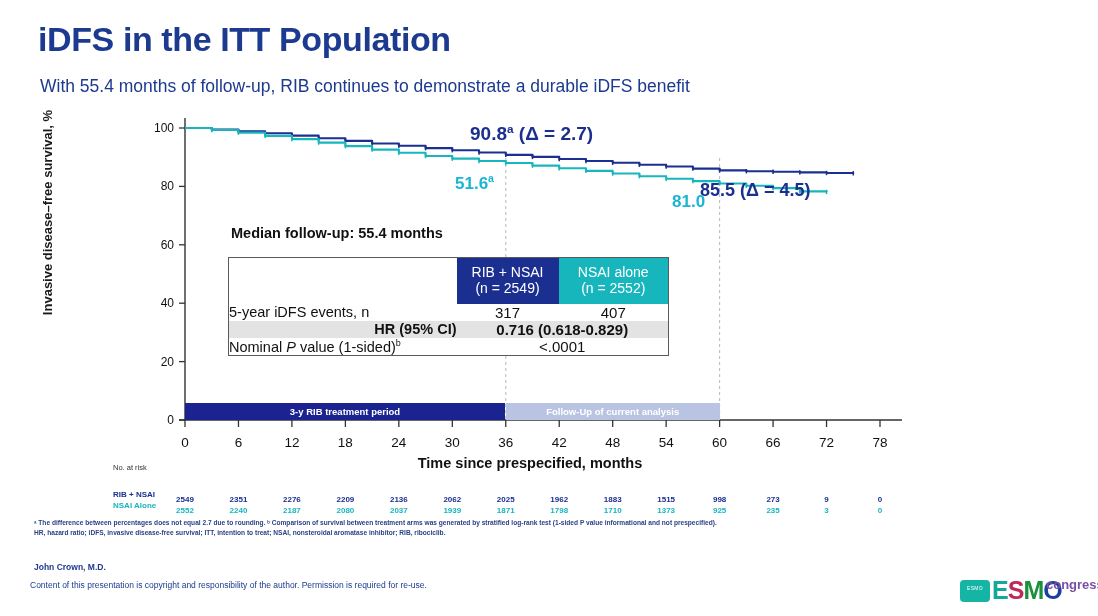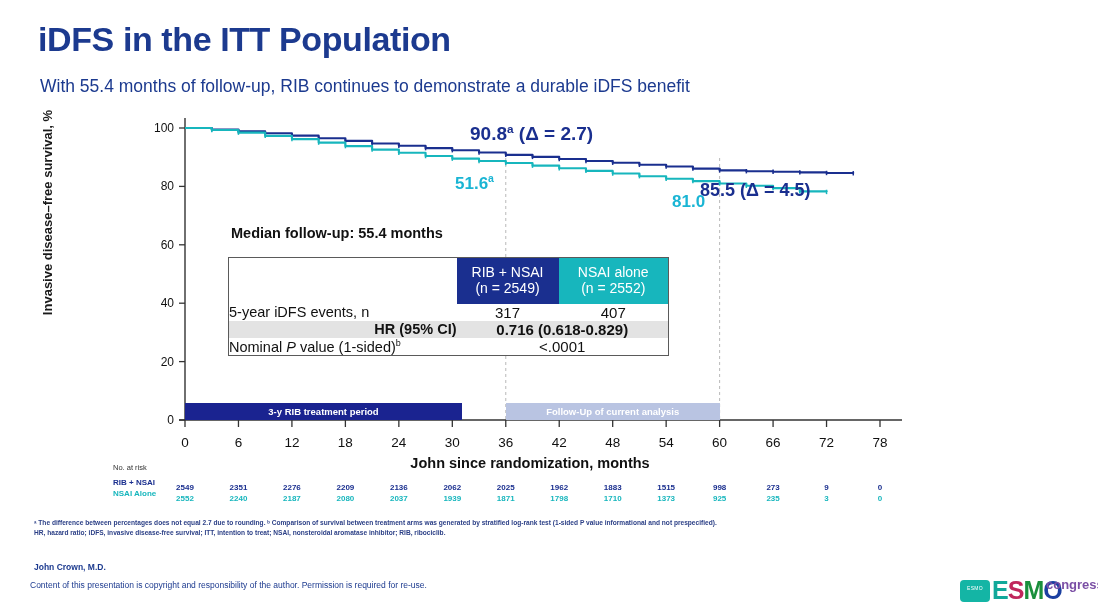--- a/index.html
+++ b/index.html
@@ -131,21 +131,21 @@
   }
   .bar-tx { background:#1a2390; color:#ffffff; }
   .bar-fu { background:#b9c4e2; color:#ffffff; }
   
   .risk {
     position:absolute;
     left:113px; top:463px;
     font-size:8px;
     color:#1a2f8f;
   }
-  .risk-title { font-size:7.5px; color:#333; margin-bottom:6px; }
+  .risk-title { font-size:7.5px; color:#333; margin-bottom:18px; }
   .risk table { border-collapse:collapse; }
   .risk td { padding:0 0 1.5px 0; font-size:8px; white-space:nowrap; }
   .risk .rname { font-weight:bold; width:56px; }
   .risk .r-rib { color:#1a2f8f; }
   .risk .r-nsai { color:#17b6bd; }
   .risk .rv { width:48px; text-align:center; font-weight:bold; }
   
   .footnote {
     position:absolute; left:34px; top:518px;
     width:1000px;
@@ -290,21 +290,21 @@
           <line x1="692.8846153846154" y1="178.94400000000002" x2="692.8846153846154" y2="183.344" stroke="#17b6bd" stroke-width="1.5"></line>
           <line x1="719.6153846153846" y1="181.28" x2="719.6153846153846" y2="185.67999999999998" stroke="#17b6bd" stroke-width="1.5"></line>
           <line x1="746.3461538461538" y1="183.61599999999999" x2="746.3461538461538" y2="188.01599999999996" stroke="#17b6bd" stroke-width="1.5"></line>
           <line x1="773.0769230769231" y1="185.952" x2="773.0769230769231" y2="190.35199999999998" stroke="#17b6bd" stroke-width="1.5"></line>
           <line x1="799.8076923076923" y1="189.16400000000004" x2="799.8076923076923" y2="193.56400000000002" stroke="#17b6bd" stroke-width="1.5"></line>
           <line x1="826.5384615384615" y1="189.74800000000005" x2="826.5384615384615" y2="194.14800000000002" stroke="#17b6bd" stroke-width="1.5"></line>
         </g>
     </svg>
 
     <div class="ylabel">Invasive disease–free survival, %</div>
-    <div class="xlabel">John since randomization, months</div>
+    <div class="xlabel">Time since prespecified, months</div>
   </div>
 
   <div class="ann ann-908">
     <span>90.8</span><span class="sup">a</span>
     <span>(Δ = 2.7)</span>
   </div>
   <div class="ann ann-880">
     <span>51.6</span><span class="sup">a</span>
   </div>
   <div class="ann ann-855">
@@ -339,21 +339,21 @@
       <td class="row-label">HR (95% CI)</td>
       <td class="cell-span" colspan="2">0.716 (0.618-0.829)</td>
     </tr>
     <tr>
       <td class="row-label"><span>Nominal </span><span class="ital">P</span><span> value (1-sided)</span><span class="sup">b</span></td>
       <td class="cell-span" colspan="2">&lt;.0001</td>
     </tr>
   </tbody>
     </table>
 
-  <div class="bar bar-tx" id="bar-tx" style="left: 185px; width: 277px; top: 403px;">3-y RIB treatment period</div>
+  <div class="bar bar-tx" id="bar-tx" style="left: 185px; width: 320px; top: 403px;">3-y RIB treatment period</div>
   <div class="bar bar-fu" id="bar-fu" style="left: 505.769px; width: 213.846px; top: 403px;">Follow-Up of current analysis</div>
 
   <div class="risk">
     <div class="risk-title">No. at risk</div>
     <table>
         <tbody id="risk-body">
           <tr>
             <td class="rname r-rib">RIB + NSAI</td>
             <td class="rv r-rib" style="position: relative; width: 0px; padding: 0px;">
               <span style="position: absolute; left: 16px; transform: translateX(-50%); white-space: nowrap;">2549</span>

